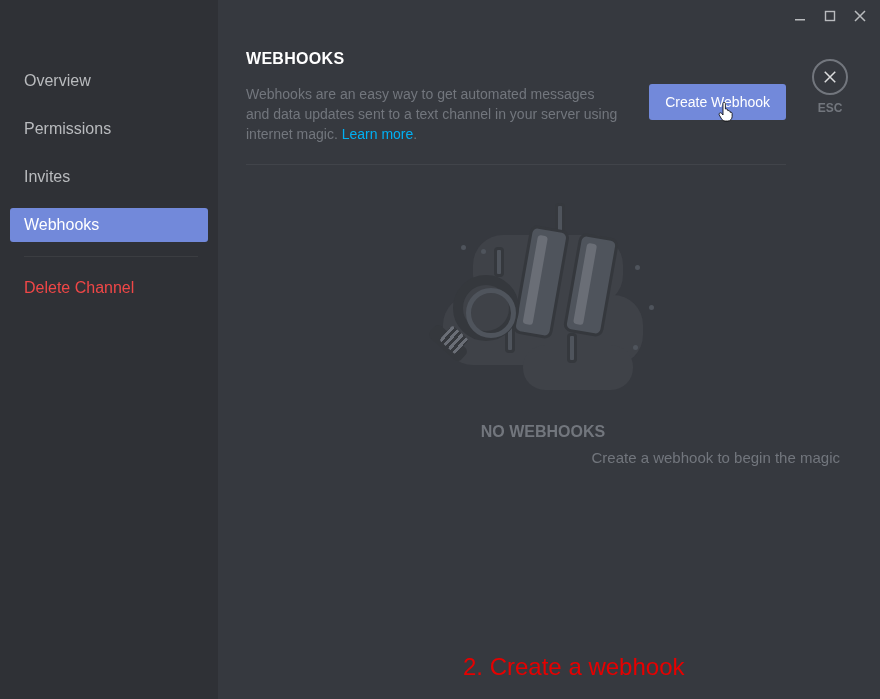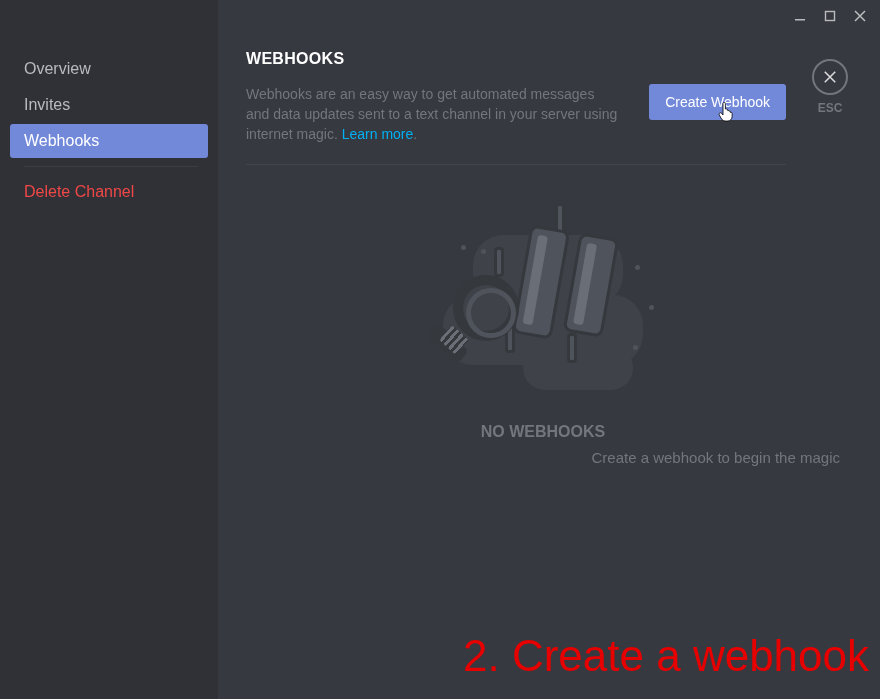--- a/index.html
+++ b/index.html
@@ -47,21 +47,21 @@
     }
     .sidebar-header {
       color: #72767d;
       font-size: 12px;
       font-weight: 700;
       padding: 6px 10px 6px 14px;
       text-transform: uppercase;
     }
     .sidebar-item {
       padding: 7px 10px 7px 14px;
-      margin: 2px 0;
+      margin: 14px 0;
       border-radius: 3px;
       font-size: 16px;
       color: #b9bbbe;
       cursor: pointer;
       line-height: 20px;
     }
     .sidebar-item.active {
       background: #7289da;
       color: #ffffff;
     }
@@ -177,21 +177,21 @@
     .empty-sub {
       color: #72767d;
       font-size: 15px;
       text-align: right;
     }
     .annotation {
       position: absolute;
       left: 245px;
       bottom: 18px;
       color: #e60000;
-      font-size: 44px;
+      font-size: 24px;
       font-family: Arial, sans-serif;
     }
     
     .blob {
       position: absolute;
       background: #3f4248;
       border-radius: 30px;
     }
     .crystal {
       position: absolute;
@@ -277,20 +277,21 @@
   <div class="titlebar-icon">
     <svg viewBox="0 0 12 12" width="12" height="12">
         <path d="M1 1 L11 11 M11 1 L1 11" stroke="currentColor" stroke-width="1.5"></path>
       </svg>
   </div>
 </div>
 
 <div class="layout">
   <aside class="sidebar">
     <div class="sidebar-item"><span>Overview</span></div>
+    <div class="sidebar-item"><span>Permissions</span></div>
     <div class="sidebar-item"><span>Invites</span></div>
     <div class="sidebar-item active"><span>Webhooks</span></div>
     <div class="sidebar-divider"></div>
     <div class="sidebar-item danger"><span>Delete Channel</span></div>
   </aside>
 
   <main class="content">
 
     <div class="close-area">
       <div class="close-btn">

